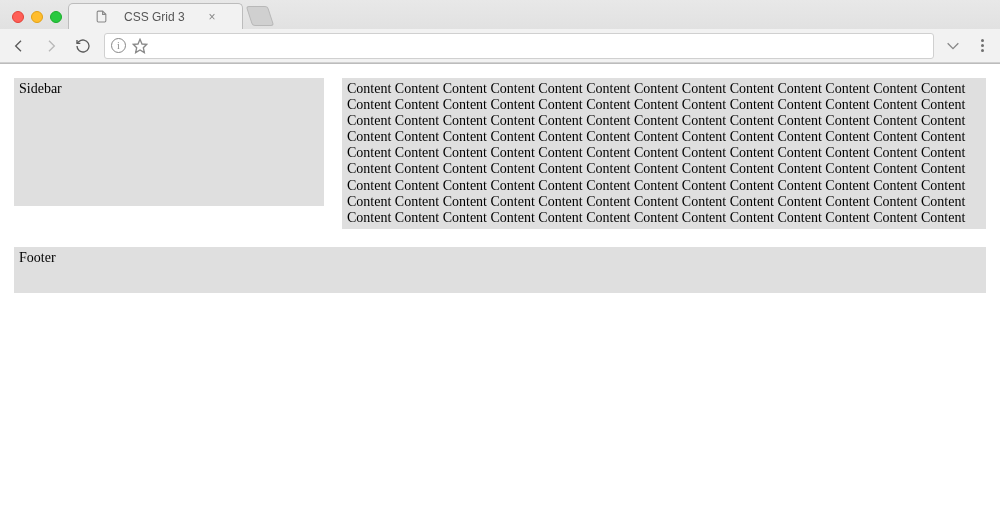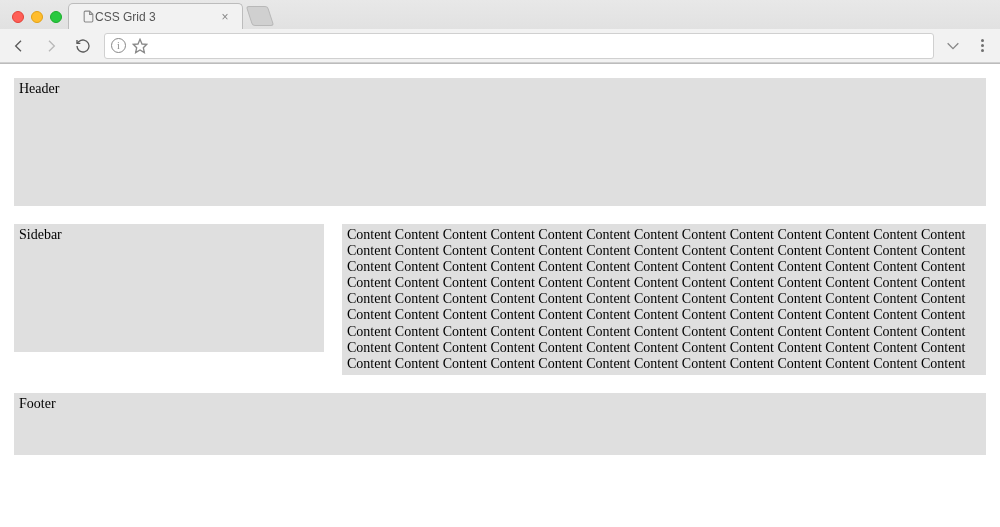--- a/index.html
+++ b/index.html
@@ -35,24 +35,24 @@
     .tab {
       background: #f2f2f2;
       border: 1px solid #bcbcbc;
       border-bottom: none;
       border-top-left-radius: 5px;
       border-top-right-radius: 5px;
       height: 26px;
       width: 175px;
       display: flex;
       align-items: center;
-      padding: 0 12px;
+      padding: 0 25px;
       font-size: 12px;
       color: #555;
-      gap: 0;
+      gap: 16px;
       position: relative;
     }
     .tab .favicon {
       width: 14px; height: 14px; flex-shrink: 0;
       display: flex; align-items: center; justify-content: center;
     }
     .tab .favicon svg { width: 13px; height: 13px; }
     .tab .title { flex: 1; white-space: nowrap; overflow: hidden; text-overflow: ellipsis; }
     .tab .close { width: 10px; height: 10px; color: #888; font-size: 12px; line-height: 10px; text-align: center; cursor: pointer; }
     .newtab {
@@ -124,21 +124,21 @@
       gap: 18px 18px;
     }
     .cell {
       background: #dfdfdf;
       padding: 3px 5px;
       line-height: 1.15;
     }
     .header-cell { grid-column: 1 / 3; height: 128px; }
     .sidebar-cell { height: 128px; }
     .content-cell { }
-    .footer-cell { grid-column: 1 / 3; height: 62px; }
+    .footer-cell { grid-column: 1 / 3; height: 46px; }
   </style>
 </head>
 <body>
 
 <div class="chrome">
   <div class="tabbar">
     <div class="traffic-lights">
       <div class="traffic-light tl-red"></div>
       <div class="traffic-light tl-yellow"></div>
       <div class="traffic-light tl-green"></div>
@@ -196,23 +196,20 @@
     <div class="menu-btn">
       <span></span>
         <span></span>
         <span></span>
     </div>
   </div>
 </div>
 
 <div class="viewport">
   <div class="grid">
-    <div class="cell header-cell">
-      <span>Header</span>
-    </div>
     <div class="cell sidebar-cell">
       <span>Sidebar</span>
     </div>
     <div class="cell content-cell">
       <span id="content-text">Content Content Content Content Content Content Content Content Content Content Content Content Content Content Content Content Content Content Content Content Content Content Content Content Content Content Content Content Content Content Content Content Content Content Content Content Content Content Content Content Content Content Content Content Content Content Content Content Content Content Content Content Content Content Content Content Content Content Content Content Content Content Content Content Content Content Content Content Content Content Content Content Content Content Content Content Content Content Content Content Content Content Content Content Content Content Content Content Content Content Content Content Content Content Content Content Content Content Content Content Content Content Content Content Content Content Content Content Content Content Content Content Content Content Content Content Content</span>
     </div>
     <div class="cell footer-cell">
       <span>Footer</span>
     </div>
   </div>

